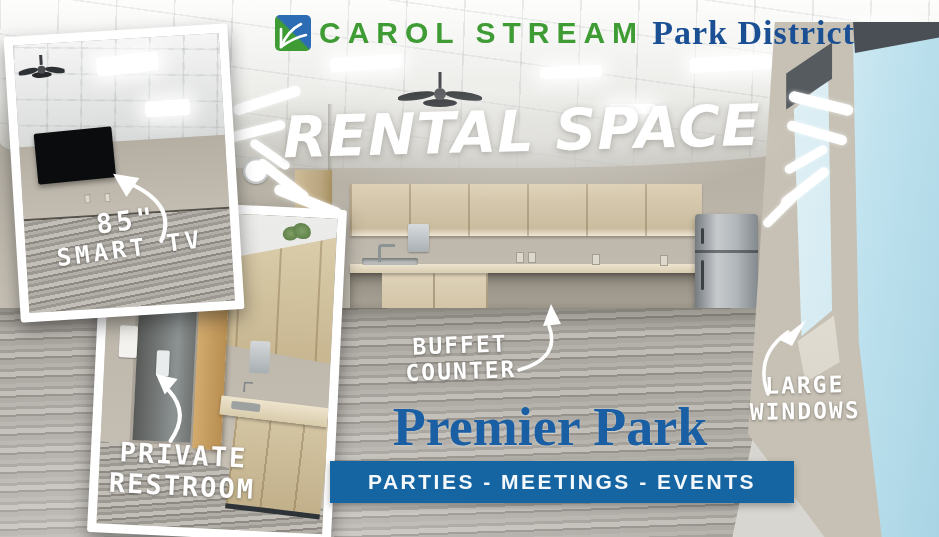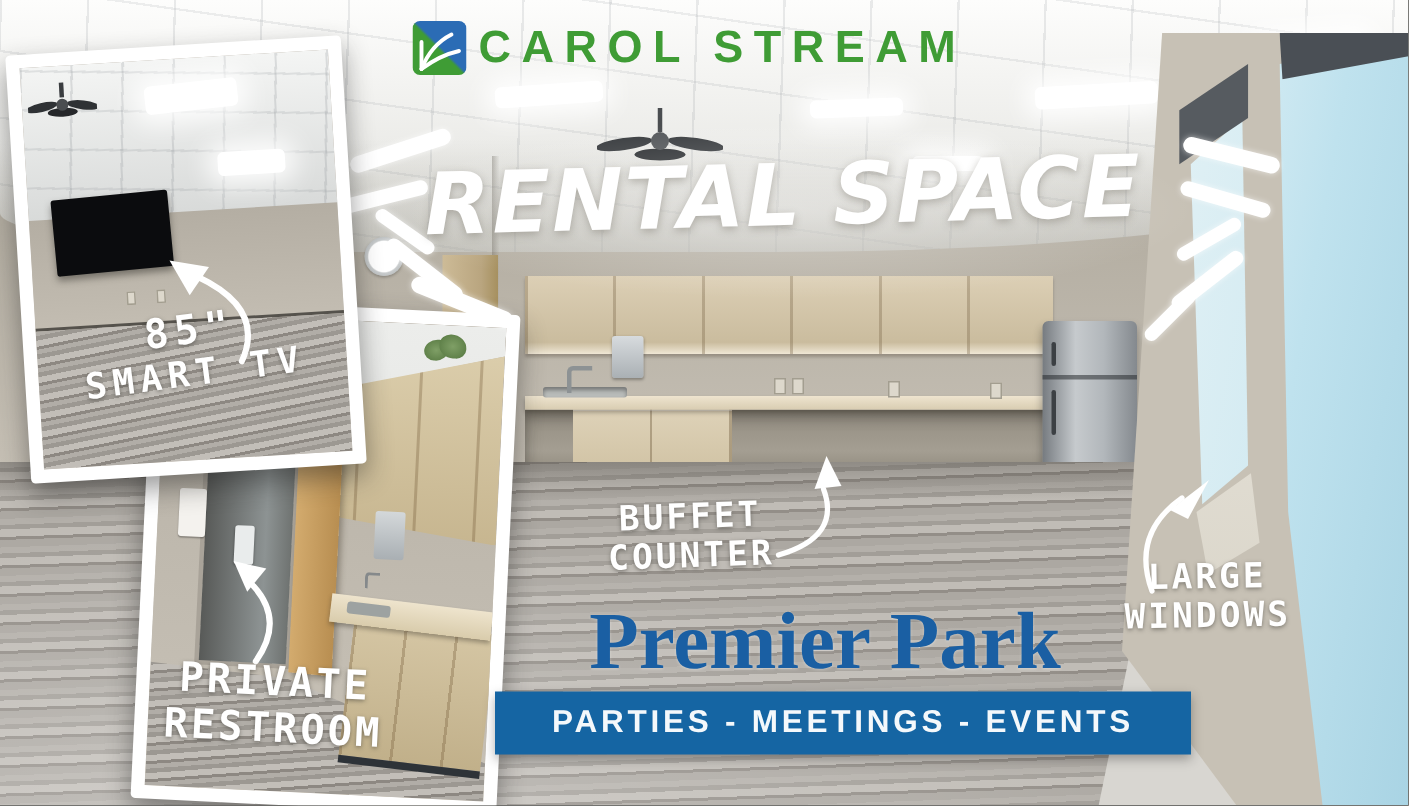--- a/index.html
+++ b/index.html
@@ -236,20 +236,21 @@
         </linearGradient>
       </defs>
       <rect x="0" y="0" width="36" height="36" rx="5" fill="url(#lg)"></rect>
       <g stroke="#ffffff" stroke-width="2.6" fill="none" stroke-linecap="round">
         <path d="M6 32 L6 14"></path>
         <path d="M6 32 C10 22, 16 14, 26 9"></path>
         <path d="M6 32 C14 26, 22 22, 31 20"></path>
       </g>
     </svg>
     <span class="brand-primary">CAROL STREAM</span>
+    <span class="brand-secondary">Park District</span>
   </div>
 
   <div class="rental-title" style="z-index:6;">RENTAL SPACE</div>
 
   <div class="inset inset1">
     <div class="inset-photo">
       <div class="s1-ceiling"></div>
       <div class="light" style="left:40%;top:6%;width:30%;height:7%;transform:rotate(-3deg);"></div>
       <div class="light" style="left:62%;top:24%;width:22%;height:6%;"></div>
       <svg class="s1-fan" viewBox="0 0 46 30">

